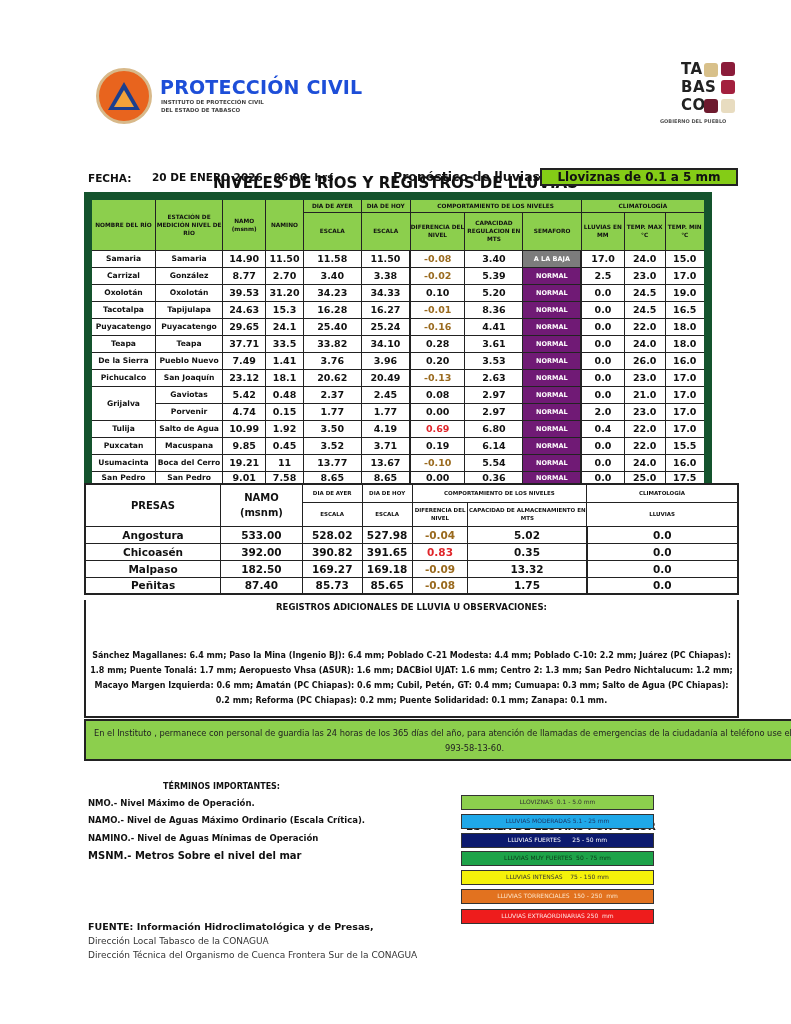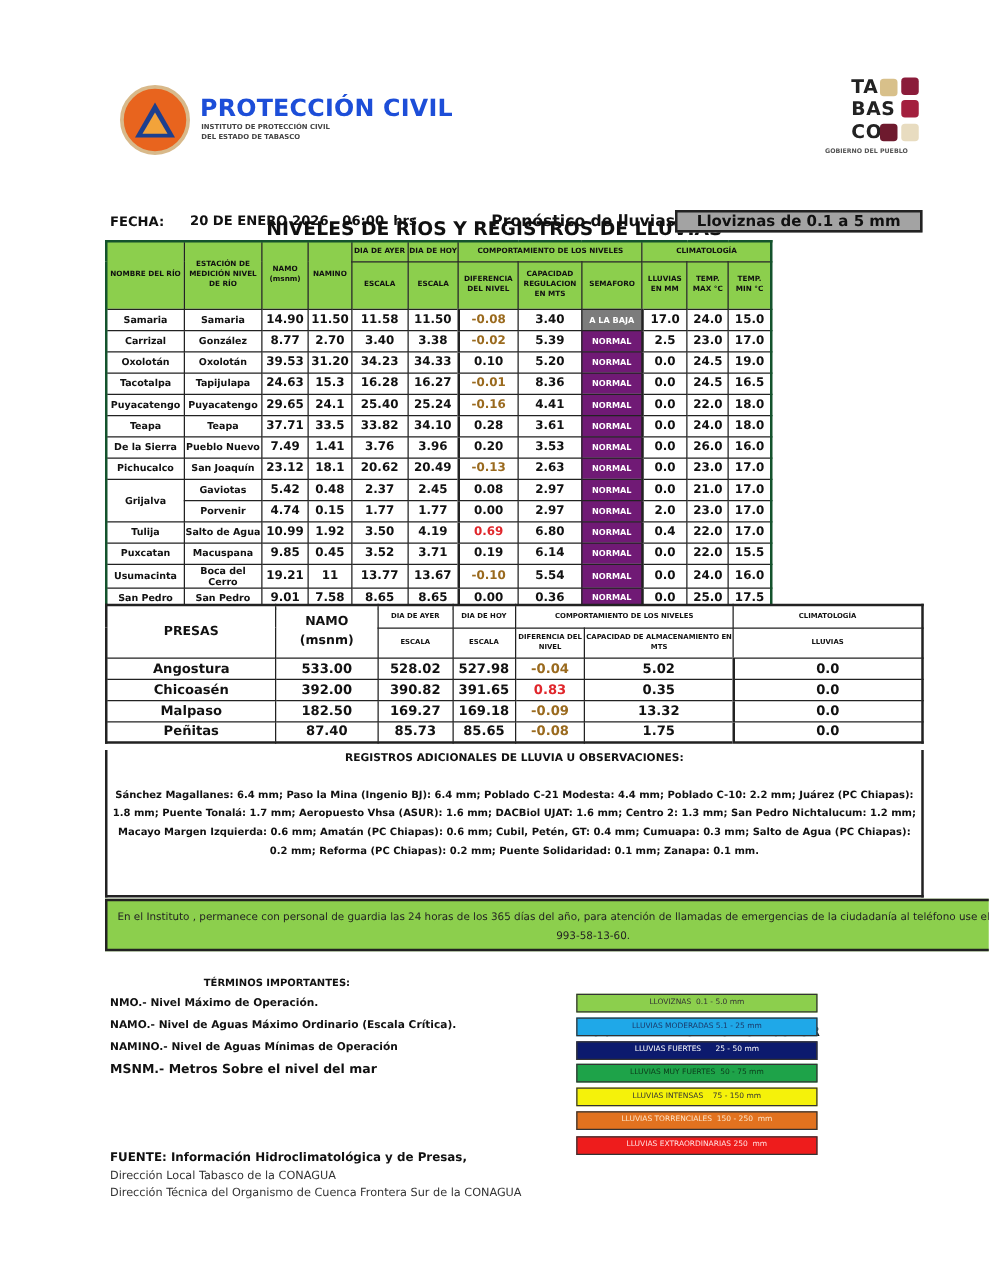--- a/index.html
+++ b/index.html
@@ -16,44 +16,44 @@
   .tab-logo { left: 662px; top: 62px; width: 72px; height: 58px; margin-left: 17px; }
   .tab-word { font-family: "DejaVu Sans", sans-serif; font-weight: bold; font-size: 15px; color: #222; line-height: 15px; letter-spacing: 0.5px; }
   .tab-sq { position: absolute; width: 14px; height: 14px; border-radius: 3px; }
   .tab-gob { left: 660px; top: 118px; font-size: 5px; font-weight: bold; color: #555; }
 
   .doc-title { left: 0; width: 791px; top: 130px; text-align: center; font-family: "DejaVu Sans", sans-serif; font-weight: bold; font-size: 15px; color: #111; margin-top: 44px; }
 
   .fecha-label { left: 88px; top: 172px; font-weight: bold; font-size: 10.5px; }
   .fecha-value { left: 152px; top: 171px; font-weight: bold; font-size: 10.5px; }
   .pron-label { left: 393px; top: 169px; font-weight: bold; font-size: 12.5px; }
-  .pron-box { left: 540px; top: 168px; width: 198px; height: 18px; background: #a3a3a3; border: 2px solid #222; font-weight: bold; font-size: 12px; text-align: center; line-height: 14px; }
+  .pron-box { left: 540px; top: 168px; width: 198px; height: 18px; background: #84cc16; border: 2px solid #222; font-weight: bold; font-size: 12px; text-align: center; line-height: 14px; }
 
   
   table { border-collapse: collapse; position: absolute; font-family: "DejaVu Sans", sans-serif; }
   td, th { border: 1px solid #222; text-align: center; vertical-align: middle; padding: 0; }
-  .rivers { left: 84px; top: 192px; width: 534px; border: 2px solid #14532d; }
+  .rivers { left: 84px; top: 192px; width: 628px; border: 8px solid #14532d; }
   .rivers th { background: #8ccf4d; font-size: 5.8px; font-weight: bold; line-height: 8px; }
   .rivers td { font-size: 8px; font-weight: bold; height: 17px; }
   .rivers td.num { font-size: 9.5px; }
   .rivers td.name { font-size: 7.6px; }
   .neg { color: #9a6a1e; }
   .red { color: #e0262b; }
   .sem-normal { background: #701a75; color: #fff; font-size: 6.5px !important; }
   .sem-baja { background: #7c7c7c; color: #fff; font-size: 6.5px !important; }
   .thick-l { border-left: 2px solid #222 !important; }
 
   .dams { left: 84px; top: 483px; width: 655px; border: 2px solid #222; }
   .dams th { background: #fff; font-size: 5.5px; font-weight: bold; line-height: 8px; }
   .dams th.big { font-size: 10px; line-height: 15px; }
   .dams td { font-size: 10.5px; font-weight: bold; height: 17px; margin-top: 40px; }
 
   .obs { left: 84px; top: 600px; width: 655px; height: 118px; border: 2px solid #222; border-top: none; }
   .obs-title { position: absolute; left: 0; width: 100%; top: 2px; text-align: center; font-size: 8.5px; font-weight: bold; }
-  .obs-text { position: absolute; left: 4px; right: 4px; top: 28px; text-align: center; font-size: 8px; font-weight: bold; line-height: 15px; }
+  .obs-text { position: absolute; left: 4px; right: 4px; top: 48px; text-align: center; font-size: 8px; font-weight: bold; line-height: 15px; }
 
   .guard { left: 84px; top: 719px; width: 781px; height: 42px; background: #8ccf4d; border: 2px solid #222; font-size: 8.3px; text-align: center; line-height: 15px; padding-top: 5px; color: #222; }
 
   
   .terms-title { left: 163px; top: 782px; font-size: 8px; font-weight: bold; }
   .term { left: 88px; font-size: 8.5px; font-weight: bold; }
   .term.big { font-size: 10px; }
 
   .scale-title { left: 466px; top: 820px; font-size: 10.5px; font-weight: bold; }
   .scale-bar { left: 461px; width: 193px; height: 15px; border: 1.5px solid #333; font-size: 6px; text-align: center; line-height: 12px; }

